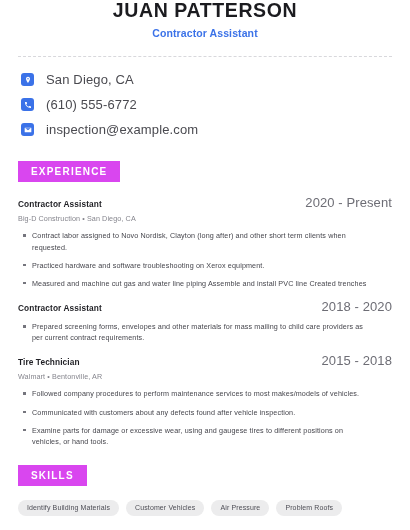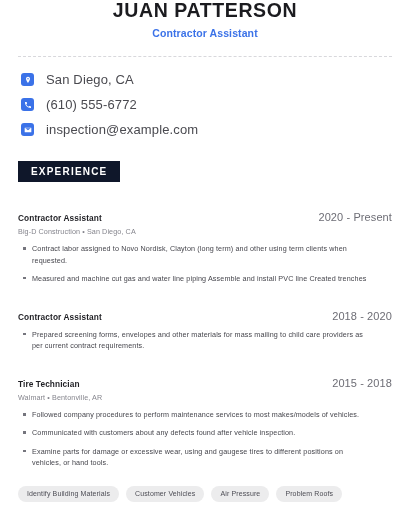--- a/index.html
+++ b/index.html
@@ -75,21 +75,21 @@
   .contact-text {
     margin-left: 12px;
     font-size: 13px;
     color: #4a4a50;
     letter-spacing: 0.15px;
   }
 
   
   .section-badge {
     display: inline-block;
-    background: #0f172a;
+    background: #d946ef;
     color: #ffffff;
     font-size: 10px;
     font-weight: bold;
     letter-spacing: 1.2px;
     padding: 5px 13px 5px 13px;
     line-height: 1.1;
   }
   .section {
     margin-top: 22px;
   }
@@ -102,25 +102,24 @@
     justify-content: space-between;
     align-items: baseline;
   }
   .entry-role {
     font-size: 8.3px;
     font-weight: bold;
     color: #1f1f24;
     letter-spacing: 0.1px;
   }
   .entry-dates {
-    font-size: 11px;
+    font-size: 13px;
     color: #6d6d75;
     white-space: nowrap;
     letter-spacing: 0.1px;
-    margin-top: 16px;
   }
   .entry-sub {
     margin-top: 4px;
     font-size: 7.2px;
     color: #85858d;
     letter-spacing: 0.1px;
   }
   ul.bullets {
     margin: 7px 0 0 0;
     padding: 0 0 0 14px;
@@ -211,21 +210,22 @@
 
     <div class="entries">
 
       <div class="entry">
         <div class="entry-head">
           <span class="entry-role">Contractor Assistant</span>
           <span class="entry-dates">2020 - Present</span>
         </div>
         <div class="entry-sub">Big-D Construction • San Diego, CA</div>
         <ul class="bullets">
-          <li>Contract labor assigned to Novo Nordisk, Clayton (long term) and other using term clients when requested.</li>
+          <li>Contract labor assigned to Novo Nordisk, Clayton (long after) and other short term clients when requested.</li>
+          <li>Practiced hardware and software troubleshooting on Xerox equipment.</li>
           <li>Measured and machine cut gas and water line piping Assemble and install PVC line Created trenches</li>
         </ul>
       </div>
 
       <div class="entry">
         <div class="entry-head">
           <span class="entry-role">Contractor Assistant</span>
           <span class="entry-dates">2018 - 2020</span>
         </div>
         <ul class="bullets">
@@ -243,20 +243,21 @@
           <li>Followed company procedures to perform maintenance services to most makes/models of vehicles.</li>
           <li>Communicated with customers about any defects found after vehicle inspection.</li>
           <li>Examine parts for damage or excessive wear, using and gaugese tires to different positions on vehicles, or hand tools.</li>
         </ul>
       </div>
 
     </div>
   </div>
 
   <div class="section" style="margin-top:18px;">
+    <div class="section-badge">SKILLS</div>
 
     <div class="skills-wrap">
       <span class="skill-pill">Identify Building Materials</span>
       <span class="skill-pill">Customer Vehicles</span>
       <span class="skill-pill">Air Pressure</span>
       <span class="skill-pill">Problem Roofs</span>
 
     </div>
   </div>
 

